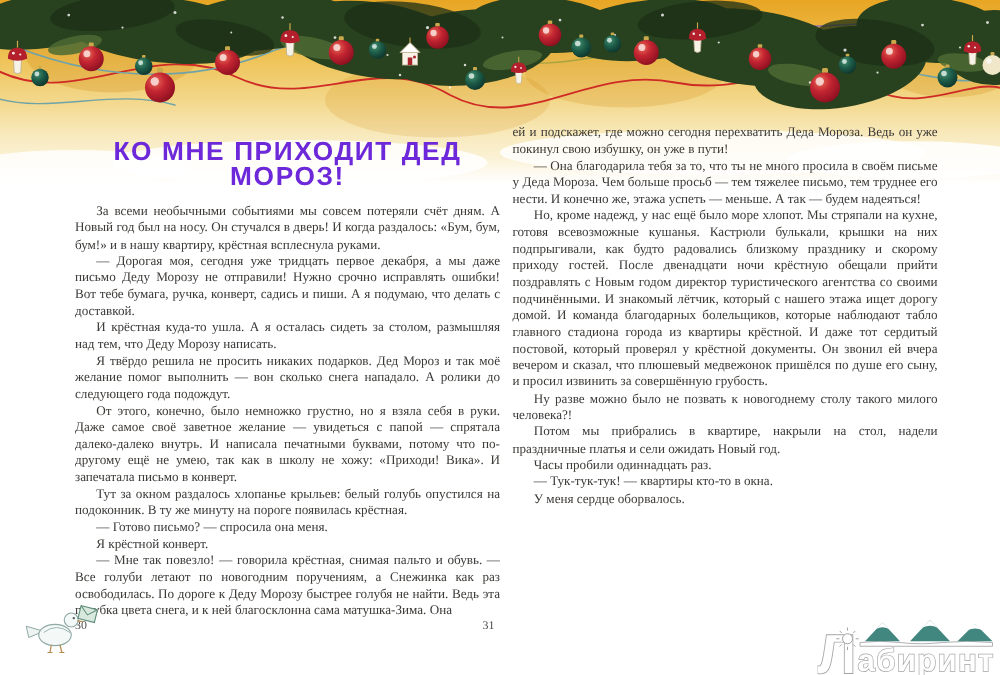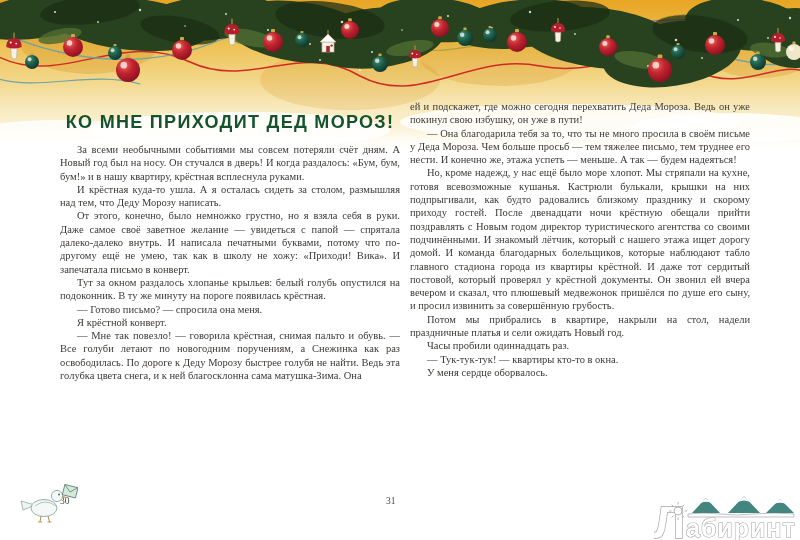--- a/index.html
+++ b/index.html
@@ -10,21 +10,21 @@
   }
   .garland{position:absolute;top:0;left:0;pointer-events:none;}
   .page-col{
     position:absolute;width:340px;color:#3c3a37;
     font-size:10.5px;line-height:13.3px;text-align:justify;z-index:2;
   }
   #left-col{left:60px;top:112px;}
   #right-col{left:410px;top:100px;}
   .chapter-title{
     font-family:"Liberation Sans", sans-serif;font-weight:bold;
-    color:#14532d;font-size:18px;letter-spacing:1.3px;
+    color:#6d28d9;font-size:21px;letter-spacing:1.3px;
     text-align:center;margin:0 0 11px 0;line-height:20px;
   }
   .page-col p{margin:0;text-indent:17px;}
   .page-col p.no-indent{text-indent:0;}
   .page-num{
     position:absolute;top:496px;width:340px;
     font-size:9.5px;color:#4c4a48;z-index:2;
   }
   #page-num-left{left:60px;}
   #page-num-right{left:386px;}
@@ -177,35 +177,38 @@
     <use href="#bauble" transform="translate(758,62) scale(0.8)" fill="url(#gradGreen)"></use>
     <use href="#mushroom" transform="translate(778,42)"></use>
     <use href="#bauble" transform="translate(794,52) scale(0.8)" fill="#efe7c8"></use>
   </g>
 </svg>
 
 <div class="page-col" id="left-col">
   <h1 class="chapter-title">КО МНЕ ПРИХОДИТ ДЕД МОРОЗ!</h1>
   <div>
       <p>За всеми необычными событиями мы совсем потеряли счёт дням. А Новый год был на носу. Он стучался в дверь! И когда раздалось: «Бум, бум, бум!» и в нашу квартиру, крёстная всплеснула руками.</p>
+      <p>— Дорогая моя, сегодня уже тридцать первое декабря, а мы даже письмо Деду Морозу не отправили! Нужно срочно исправлять ошибки! Вот тебе бумага, ручка, конверт, садись и пиши. А я подумаю, что делать с доставкой.</p>
       <p>И крёстная куда-то ушла. А я осталась сидеть за столом, размышляя над тем, что Деду Морозу написать.</p>
+      <p>Я твёрдо решила не просить никаких подарков. Дед Мороз и так моё желание помог выполнить — вон сколько снега нападало. А ролики до следующего года подождут.</p>
       <p>От этого, конечно, было немножко грустно, но я взяла себя в руки. Даже самое своё заветное желание — увидеться с папой — спрятала далеко-далеко внутрь. И написала печатными буквами, потому что по-другому ещё не умею, так как в школу не хожу: «Приходи! Вика». И запечатала письмо в конверт.</p>
       <p>Тут за окном раздалось хлопанье крыльев: белый голубь опустился на подоконник. В ту же минуту на пороге появилась крёстная.</p>
       <p>— Готово письмо? — спросила она меня.</p>
       <p>Я крёстной конверт.</p>
       <p>— Мне так повезло! — говорила крёстная, снимая пальто и обувь. — Все голуби летают по новогодним поручениям, а Снежинка как раз освободилась. По дороге к Деду Морозу быстрее голубя не найти. Ведь эта голубка цвета снега, и к ней благосклонна сама матушка-Зима. Она</p>
     </div>
 </div>
 <div class="page-num" id="page-num-left">30</div>
 
 <div class="page-col" id="right-col">
   <div>
       <p class="no-indent">ей и подскажет, где можно сегодня перехватить Деда Мороза. Ведь он уже покинул свою избушку, он уже в пути!</p>
       <p>— Она благодарила тебя за то, что ты не много просила в своём письме у Деда Мороза. Чем больше просьб — тем тяжелее письмо, тем труднее его нести. И конечно же, этажа успеть — меньше. А так — будем надеяться!</p>
       <p>Но, кроме надежд, у нас ещё было море хлопот. Мы стряпали на кухне, готовя всевозможные кушанья. Кастрюли булькали, крышки на них подпрыгивали, как будто радовались близкому празднику и скорому приходу гостей. После двенадцати ночи крёстную обещали прийти поздравлять с Новым годом директор туристического агентства со своими подчинёнными. И знакомый лётчик, который с нашего этажа ищет дорогу домой. И команда благодарных болельщиков, которые наблюдают табло главного стадиона города из квартиры крёстной. И даже тот сердитый постовой, который проверял у крёстной документы. Он звонил ей вчера вечером и сказал, что плюшевый медвежонок пришёлся по душе его сыну, и просил извинить за совершённую грубость.</p>
+      <p>Ну разве можно было не позвать к новогоднему столу такого милого человека?!</p>
       <p>Потом мы прибрались в квартире, накрыли на стол, надели праздничные платья и сели ожидать Новый год.</p>
       <p>Часы пробили одиннадцать раз.</p>
       <p>— Тук-тук-тук! — квартиры кто-то в окна.</p>
       <p>У меня сердце оборвалось.</p>
     </div>
 </div>
 <div class="page-num" id="page-num-right">31</div>
 
 <svg class="dove" width="60" height="44" viewBox="0 0 60 44">
   <path d="M3,20 L17,24 L5,29 Z" fill="#eef4f2" stroke="#8fa9a5" stroke-width="0.8"></path>

